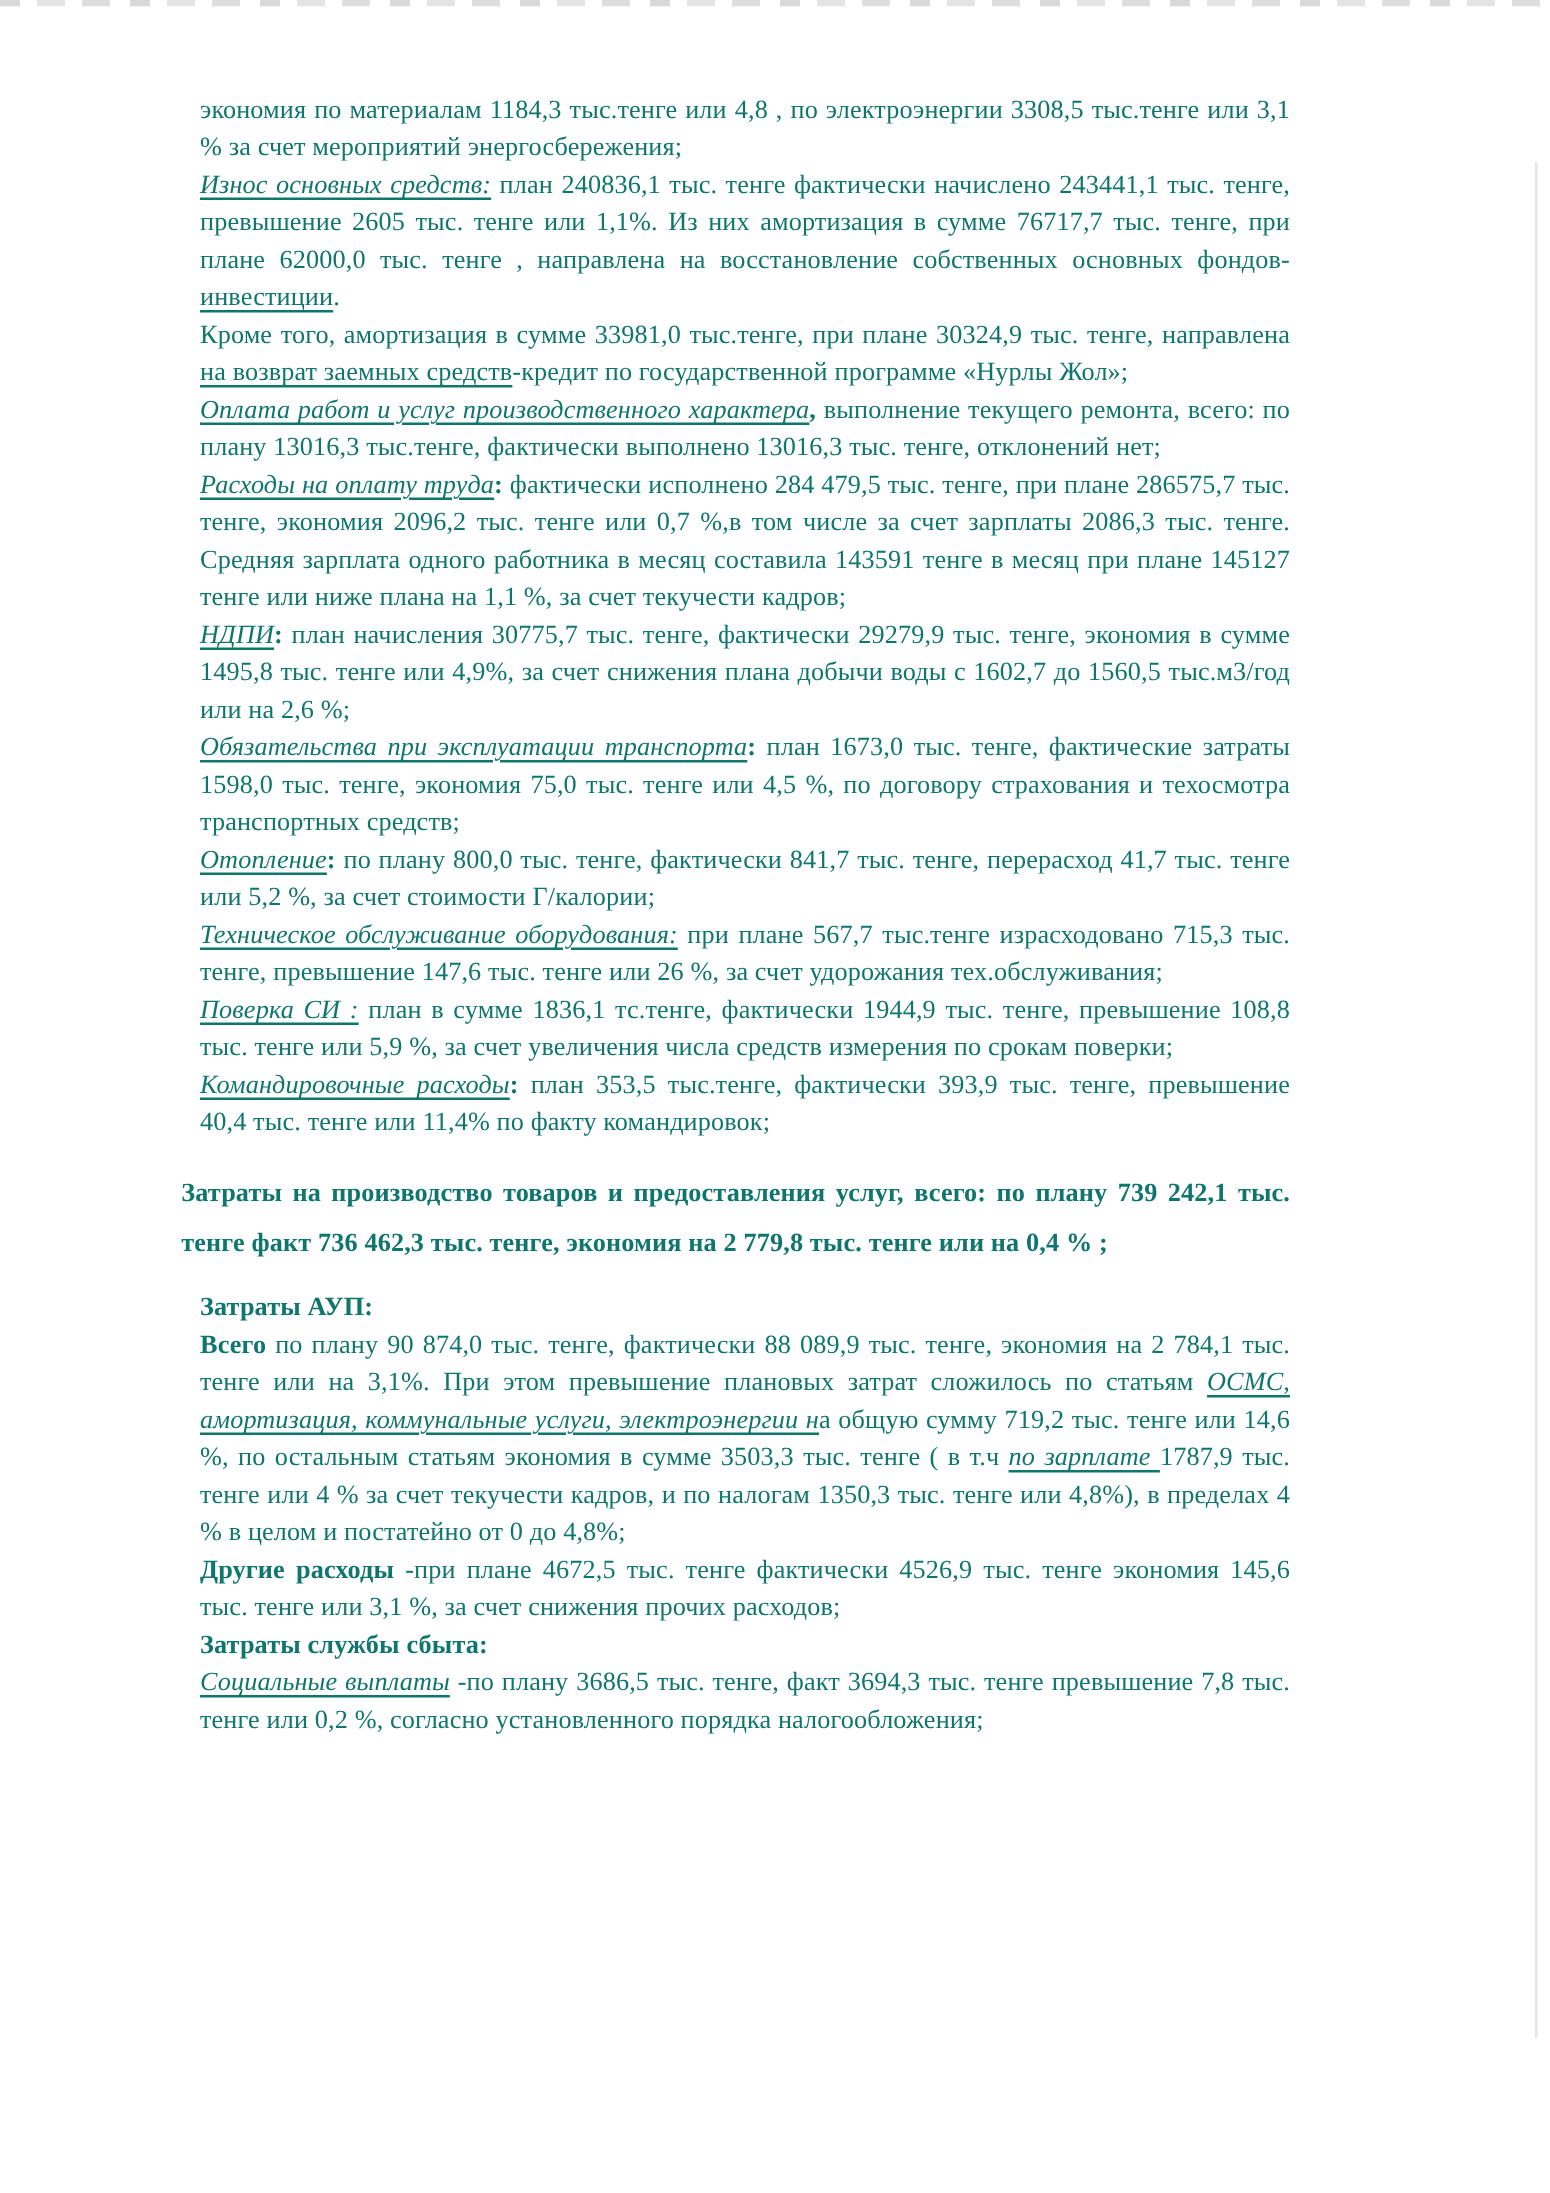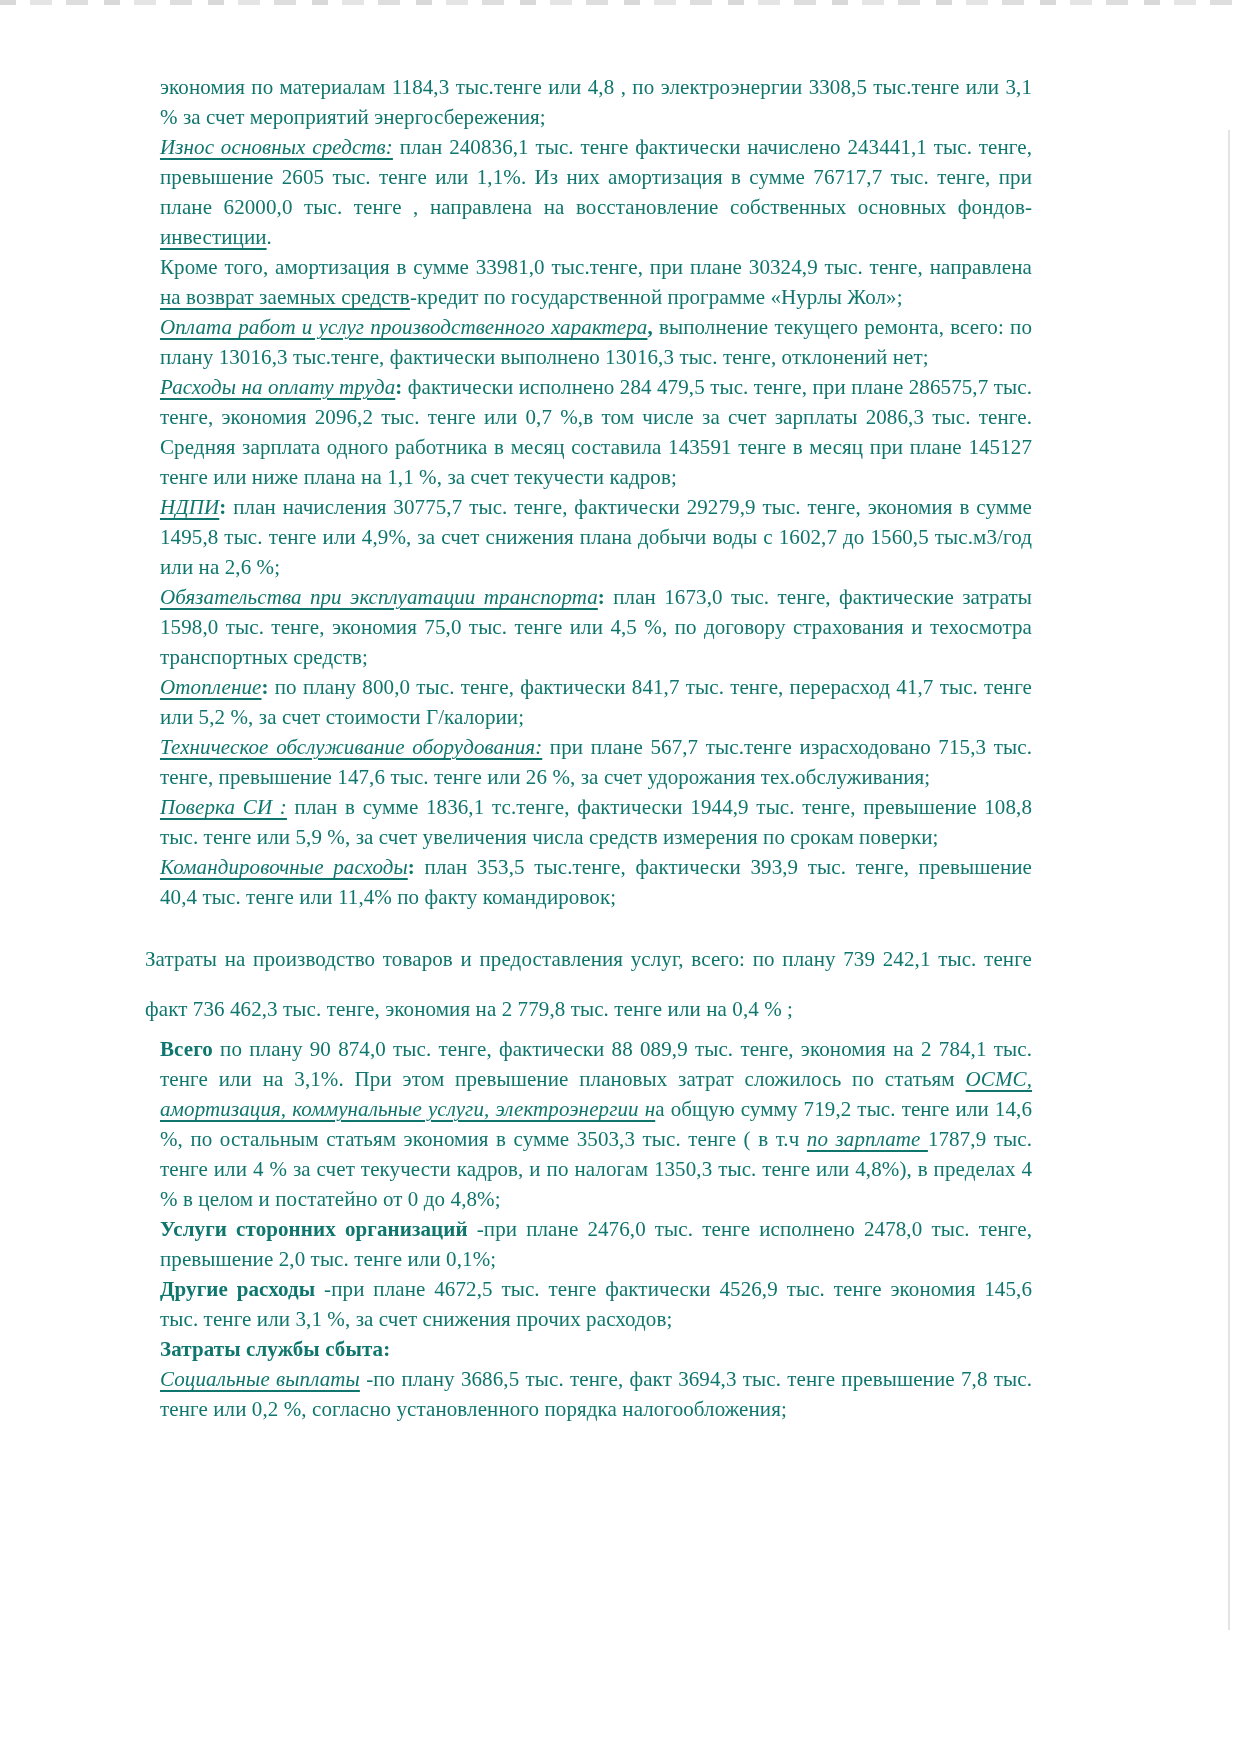--- a/index.html
+++ b/index.html
@@ -32,21 +32,22 @@
     width: 872px;
     font-size: 21px;
     line-height: 30px;
     text-align: justify;
     text-align-last: left;
     letter-spacing: 0.1px;
   }
   p.para { margin: 0; padding: 0; }
   p.standalone {
     margin: 22px 0 0 -15px;
-    line-height: 50px;
+    line-height: 40px;
+    font-weight: bold;
   }
   p.gap-before { margin-top: 16px; }
   .r-n { }
   .r-i  { }
   .r-b  { font-weight: bold; }
   .r-u  { text-decoration: underline; text-underline-offset: 4px; }
   .r-iu { font-style: italic; text-decoration: underline; text-underline-offset: 4px; }
 </style>
 </head>
 <body>
@@ -60,19 +61,19 @@
       <p class="para"><span class="r-n">Кроме того, амортизация в сумме 33981,0 тыс.тенге, при плане 30324,9 тыс. тенге, направлена </span><span class="r-u">на возврат заемных средств</span><span class="r-n">-кредит по государственной программе «Нурлы Жол»;</span></p>
       <p class="para"><span class="r-iu">Оплата работ и услуг производственного характера</span><span class="r-b">,</span><span class="r-n"> выполнение текущего ремонта, всего: по плану 13016,3 тыс.тенге, фактически выполнено 13016,3 тыс. тенге, отклонений нет;</span></p>
       <p class="para"><span class="r-iu">Расходы на оплату труда</span><span class="r-b">:</span><span class="r-n"> фактически исполнено 284 479,5 тыс. тенге, при плане 286575,7 тыс. тенге, экономия 2096,2 тыс. тенге или 0,7 %,в том числе  за счет </span><span class="r-i">зарплаты</span><span class="r-n"> 2086,3 тыс. тенге. Средняя зарплата одного работника в месяц составила 143591 тенге в месяц при плане 145127 тенге или ниже плана на 1,1 %, за счет текучести кадров;</span></p>
       <p class="para"><span class="r-iu">НДПИ</span><span class="r-b">:</span><span class="r-n"> план начисления 30775,7 тыс. тенге, фактически 29279,9 тыс. тенге, экономия в сумме 1495,8 тыс. тенге или 4,9%, за счет снижения плана добычи воды  с 1602,7 до 1560,5 тыс.м3/год или на 2,6 %;</span></p>
       <p class="para"><span class="r-iu">Обязательства при эксплуатации транспорта</span><span class="r-b">:</span><span class="r-n"> план 1673,0 тыс. тенге, фактические затраты 1598,0 тыс. тенге, экономия 75,0 тыс. тенге или 4,5 %, по договору страхования и техосмотра транспортных средств;</span></p>
       <p class="para"><span class="r-iu">Отопление</span><span class="r-b">:</span><span class="r-n"> по плану 800,0 тыс. тенге, фактически 841,7 тыс. тенге, перерасход 41,7 тыс. тенге или 5,2 %, за счет стоимости Г/калории;</span></p>
       <p class="para"><span class="r-iu">Техническое обслуживание оборудования:</span><span class="r-n"> при плане 567,7 тыс.тенге израсходовано 715,3 тыс. тенге, превышение  147,6 тыс. тенге или 26 %, за счет удорожания тех.обслуживания;</span></p>
       <p class="para"><span class="r-iu">Поверка СИ :</span><span class="r-n"> план в сумме 1836,1 тс.тенге, фактически 1944,9 тыс. тенге, превышение 108,8 тыс. тенге или 5,9 %, за счет увеличения числа средств измерения по срокам поверки;</span></p>
       <p class="para"><span class="r-iu">Командировочные расходы</span><span class="r-b">:</span><span class="r-n"> план 353,5 тыс.тенге, фактически 393,9 тыс. тенге, превышение 40,4 тыс. тенге или 11,4% по факту  командировок;</span></p>
       <p class="para standalone"><span class="r-n">Затраты на производство товаров и предоставления услуг, всего: по плану 739 242,1 тыс. тенге факт 736 462,3 тыс. тенге, экономия на 2 779,8 тыс. тенге или на 0,4 % ;</span></p>
+      <p class="para gap-before"><span class="r-b">Затраты АУП:</span></p>
       <p class="para"><span class="r-b">Всего</span><span class="r-n"> по плану 90 874,0 тыс. тенге, фактически 88 089,9 тыс. тенге, экономия на 2 784,1 тыс. тенге или на 3,1%. При этом превышение плановых затрат сложилось по статьям </span><span class="r-iu">ОСМС, амортизация, коммунальные услуги,  электроэнергии н</span><span class="r-n">а общую сумму 719,2 тыс. тенге или 14,6 %, по остальным статьям экономия  в сумме 3503,3 тыс. тенге ( в т.ч </span><span class="r-iu">по зарплате </span><span class="r-n">1787,9 тыс. тенге или 4 %  за счет текучести кадров, и по налогам 1350,3 тыс. тенге или 4,8%), в пределах 4 % в целом и постатейно от 0 до 4,8%;</span></p>
-      <p class="para"><span class="r-b">Услуги сторонних организаций</span><span class="r-n"> -при плане 2476,0 тыс. тенге исполнено 2478,0 тыс. тенге, превышение 2,0 тыс. тенге или 0,1%;</span></p>
       <p class="para"><span class="r-b">Другие расходы</span><span class="r-n"> -при плане 4672,5 тыс. тенге фактически 4526,9 тыс. тенге экономия 145,6 тыс. тенге или 3,1 %, за счет снижения прочих расходов;</span></p>
       <p class="para"><span class="r-b">Затраты службы сбыта:</span></p>
       <p class="para"><span class="r-iu">Социальные выплаты</span><span class="r-n"> -по плану 3686,5 тыс. тенге, факт 3694,3 тыс. тенге превышение 7,8 тыс. тенге или 0,2 %, согласно установленного порядка налогообложения;</span></p>
     </div>
 </div>
 
 </body></html>

